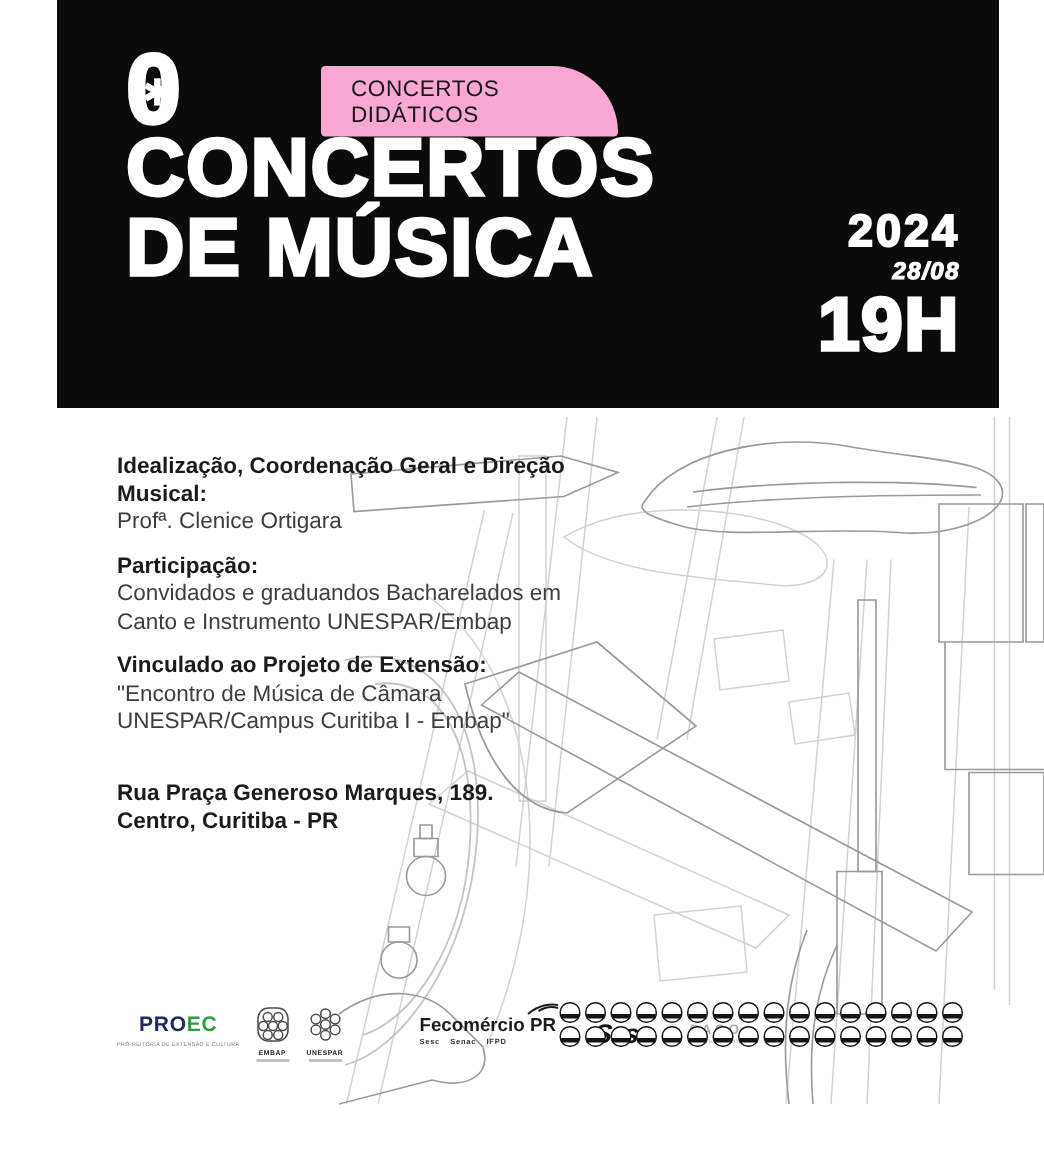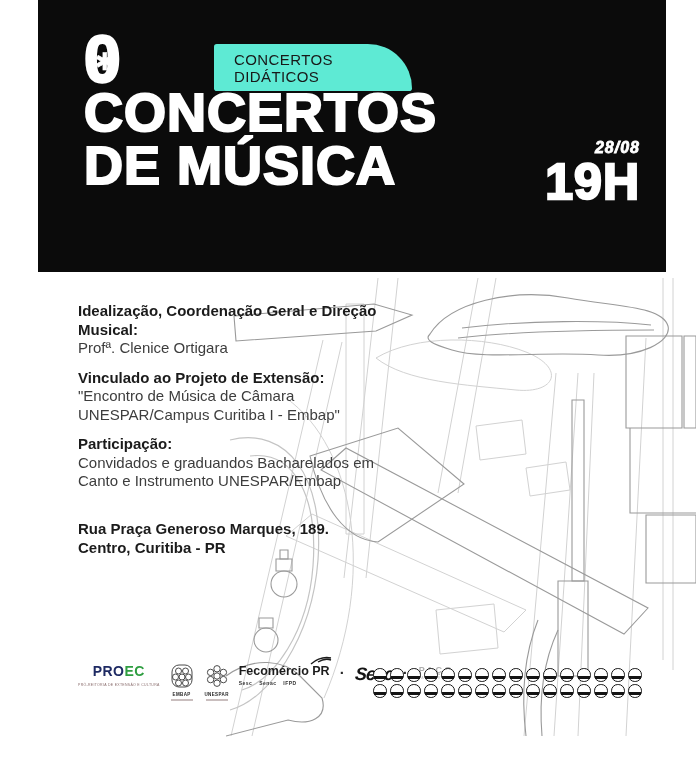--- a/index.html
+++ b/index.html
@@ -24,21 +24,21 @@
     -webkit-text-stroke:2.5px #ffffff;
   }
   .zero-star { position:relative; display:inline-block; }
   .zero-star .star {
     position:absolute; left:50%; top:54%; transform:translate(-50%,-50%);
     font-size:24px; letter-spacing:0; -webkit-text-stroke:0.5px #ffffff;
     font-family:"DejaVu Sans",sans-serif;
   }
   .badge {
     position:absolute; left:176px; top:44px; width:198px; height:47px;
-    background:#5eead4; border-radius:3px 47px 3px 3px;
+    background:#f9a8d4; border-radius:3px 47px 3px 3px;
     display:flex; align-items:center; padding-left:20px;
   }
   .badge span { color:#181818; font-size:15px; letter-spacing:0.4px; font-weight:500; }
   .title {
     position:absolute; left:46px; top:86px;
     font-size:54px; font-weight:bold; line-height:53px; letter-spacing:1px;
     -webkit-text-stroke:2.2px #ffffff; white-space:nowrap;
   }
   .date-block { position:absolute; right:26px; top:138px; text-align:right; }
   .date-block .year { font-size:30px; font-weight:bold; letter-spacing:2px; -webkit-text-stroke:1.4px #fff; }
@@ -46,28 +46,28 @@
   .date-block .time { font-size:50px; font-weight:bold; line-height:50px; letter-spacing:1px; -webkit-text-stroke:2.4px #fff; }
 
   
   .info { position:absolute; left:78px; top:302px; width:345px; z-index:4;
           font-size:15px; line-height:18.5px; color:#3d3d3d; }
   .info p { margin-bottom:11px; }
   .info .b { font-weight:bold; color:#1b1b1b;margin-top:28px; }
 
   
   .logos { position:absolute; left:78px; top:664px; height:50px; z-index:4;
-           display:flex; align-items:flex-start; gap:9px; }
+           display:flex; align-items:center; gap:9px; }
   .logo-proec { text-align:center; line-height:13px; }
   .logo-proec .main { font-size:14px; font-weight:bold; letter-spacing:0.5px; }
   .logo-proec .sub  { font-size:3.5px; color:#8a6d6d; letter-spacing:0.3px; display:block; margin-top:1px; }
   .logo-iconed { text-align:center; line-height:6px; }
   .logo-iconed .lbl { font-size:4.5px; font-weight:bold; color:#222; letter-spacing:0.4px; display:block; margin-top:1px; }
   .logo-iconed .strip { display:block; height:2px; background:#c9bebe; margin:1px auto 0; width:85%; }
-  .logo-feco { line-height:11px; }
+  .logo-feco { line-height:11px;margin-left:41px; }
   .logo-feco .main { font-size:12.5px; font-weight:bold; color:#1c1c1c; position:relative; }
   .logo-feco .swoosh { position:absolute; right:-2px; top:-8px; }
   .logo-feco .sub { font-size:5px; font-weight:bold; color:#333; letter-spacing:0.5px; display:block; margin-top:1px; word-spacing:5px; }
   .dot-sep { font-size:15px; font-weight:bold; color:#2a2a2a; padding:0 1px; }
   .logo-sesc { font-size:18px; font-weight:bold; font-style:italic; color:#141414; letter-spacing:-1px; transform:skewX(-6deg); }
   .logo-paco { text-align:center; line-height:8px; color:#b3b3b3; }
   .logo-paco .main { font-size:9px; letter-spacing:2.5px; font-weight:bold; color:#aeaeae; }
   .logo-paco .sub  { font-size:3.5px; letter-spacing:1px; color:#bdbdbd; display:block; }
 
   
@@ -138,39 +138,40 @@
       <span class="zero-star"><span>0</span><span class="star">✱</span></span>
     </div>
     <div class="badge">
       <span>CONCERTOS DIDÁTICOS</span>
     </div>
     <div class="title">
       <div>CONCERTOS</div>
       <div>DE MÚSICA</div>
     </div>
     <div class="date-block">
+      <div class="year">2024</div>
       <div class="day">28/08</div>
       <div class="time">19H</div>
     </div>
   </div>
 
   <div class="info">
     <p>
       <span class="b">Idealização, Coordenação Geral e Direção Musical:</span><br>
       <span>Profª. Clenice Ortigara</span>
+    </p>
+    <p>
+      <span class="b">Participação:</span><br>
+      <span>Convidados e graduandos Bacharelados em</span><br>
+      <span>Canto e Instrumento UNESPAR/Embap</span>
     </p>
     <p>
       <span class="b">Vinculado ao Projeto de Extensão:</span><br>
       <span>"Encontro de Música de Câmara</span><br>
       <span>UNESPAR/Campus Curitiba I - Embap"</span>
-    </p>
-    <p>
-      <span class="b">Participação:</span><br>
-      <span>Convidados e graduandos Bacharelados em</span><br>
-      <span>Canto e Instrumento UNESPAR/Embap</span>
     </p>
     <p>
       <br>
       <span class="b">Rua Praça Generoso Marques, 189.</span><br>
       <span class="b">Centro, Curitiba - PR</span>
     </p>
   </div>
 
   <div class="logos">
     <div class="logo-proec">

